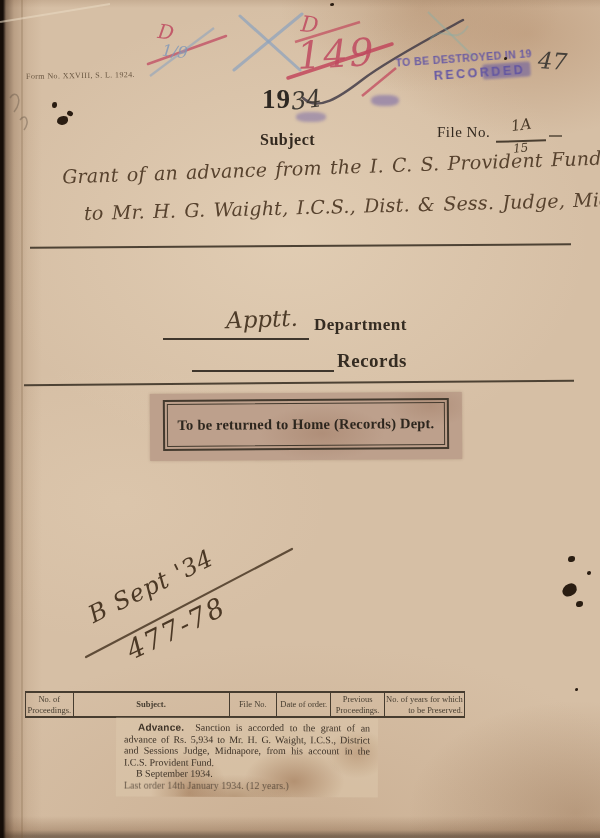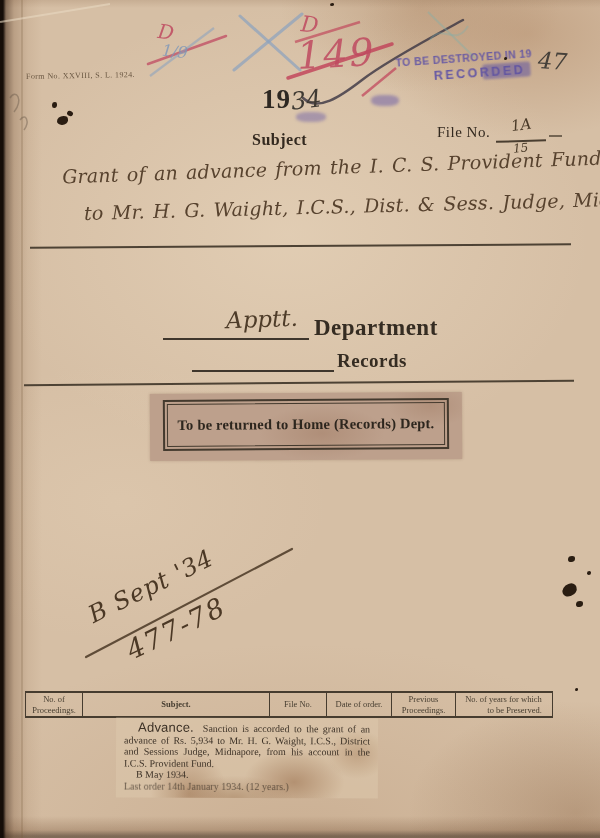--- a/index.html
+++ b/index.html
@@ -33,67 +33,67 @@
   .year-hand{left:291px;top:86px;font-size:24px;color:#3f3a33;transform:rotate(-7deg);}
   .purple-smudge{left:371px;top:95px;width:28px;height:11px;background:rgba(90,78,166,.45);border-radius:40%;filter:blur(1.5px);}
   .purple-smudge2{left:296px;top:112px;width:30px;height:10px;background:rgba(90,78,166,.4);border-radius:40%;filter:blur(1.5px);}
   
   .stamp{left:396px;top:50px;width:190px;transform:rotate(-4deg);color:#5a4ea6;font-family:"Liberation Sans",sans-serif;font-weight:bold;}
   .stamp-l1{font-size:10.5px;letter-spacing:.4px;filter:blur(.4px);opacity:.85;}
   .stamp-l2{font-size:12.5px;letter-spacing:2.5px;margin-top:3px;margin-left:28px;filter:blur(.3px);opacity:.9;position:relative;width:110px;text-align:center;}
   .recorded-smudge{position:absolute;left:58px;top:-1px;width:48px;height:15px;background:rgba(86,74,160,.55);border-radius:3px;filter:blur(1.2px);}
   .destroy-year{left:538px;top:48px;font-size:23px;color:#45403a;font-family:"DejaVu Serif",serif;transform:rotate(4deg);}
   
-  .subject-label{left:252px;top:131px;font-size:16px;font-weight:bold;color:#33291f;letter-spacing:.5px;text-align:right;}
+  .subject-label{left:260px;top:131px;font-size:16px;font-weight:bold;color:#33291f;letter-spacing:.5px;text-align:right;}
   .fileno-label{left:437px;top:124px;font-size:15px;color:#33291f;letter-spacing:.5px;}
   .fileno-line{left:496px;top:140px;width:50px;height:1.5px;background:#4a3e30;transform:rotate(-2deg);}
   .fileno-dash{left:549px;top:135px;width:13px;height:1.5px;background:#4a3e30;opacity:.7;}
   .fileno-num{left:511px;top:116px;font-size:15px;color:#4a3a28;transform:rotate(-8deg);}
   .fileno-den{left:513px;top:141px;font-size:12px;color:#4a3a28;transform:rotate(-5deg);}
   .subj1{left:62px;top:156px;font-size:19px;color:#57422e;white-space:nowrap;transform:rotate(-2deg);letter-spacing:.2px;word-spacing:2px;}
   .subj2{left:84px;top:194px;font-size:19px;color:#57422e;white-space:nowrap;transform:rotate(-1.5deg);letter-spacing:.2px;word-spacing:2px;}
   
   .rule-top{left:30px;top:245px;width:541px;height:2px;background:#4d4234;transform:rotate(-.35deg);}
   .gov-title{left:90px;top:257px;width:400px;text-align:center;font-size:29px;font-weight:bold;color:#3a322a;letter-spacing:.5px;word-spacing:7px;}
   .dept-underline{left:163px;top:338px;width:146px;height:1.5px;background:#3f362c;}
   .dept-hand{left:226px;top:306px;font-size:23px;color:#4e3c29;transform:rotate(-2deg);}
-  .dept-label{left:314px;top:315px;font-size:23px;font-weight:bold;color:#352c22;letter-spacing:.5px;}
+  .dept-label{left:314px;top:315px;font-size:17px;font-weight:bold;color:#352c22;letter-spacing:.5px;}
   .branch-underline{left:192px;top:370px;width:142px;height:1.5px;background:#3f362c;}
   .branch-label{left:337px;top:350px;font-size:19px;font-weight:bold;color:#352c22;letter-spacing:.5px;}
   .rule-mid{left:24px;top:382px;width:550px;height:2px;background:#4d4234;transform:rotate(-.45deg);}
   
   .return-label{left:150px;top:393px;width:312px;height:67px;transform:rotate(-.4deg);
     background:#bda08c;
     background-image:radial-gradient(ellipse 90px 40px at 55% 60%,rgba(150,110,85,.35),rgba(0,0,0,0) 70%),
                      radial-gradient(ellipse 60px 30px at 90% 20%,rgba(150,110,85,.3),rgba(0,0,0,0) 70%);
     box-shadow:0 0 3px rgba(90,60,40,.25);}
   .return-outer{position:absolute;left:13px;right:13px;top:6px;bottom:10px;border:2px solid #443a2e;}
   .return-inner{position:absolute;left:2px;right:2px;top:2px;bottom:2px;border:1px solid #443a2e;display:flex;align-items:center;justify-content:center;}
   .return-text{font-size:14.5px;font-weight:bold;color:#2d261e;letter-spacing:.2px;white-space:nowrap;}
   
   .note1{left:90px;top:602px;font-size:24px;color:#4b3825;transform:rotate(-26deg);transform-origin:0 50%;letter-spacing:1px;white-space:nowrap;}
   .note2{left:128px;top:636px;font-size:27px;color:#4b3825;transform:rotate(-26deg);transform-origin:0 50%;letter-spacing:2px;white-space:nowrap;}
   
   .blot{background:#2a1d12;border-radius:60% 40% 55% 45%;}
   
-  .ptable{left:25px;top:691px;width:528px;height:27px;border-top:2px solid #463c2f;border-bottom:2px solid #463c2f;border-left:1.5px solid #463c2f;border-right:1.5px solid #463c2f;display:flex;box-sizing:border-box;}
+  .ptable{left:25px;top:691px;width:440px;height:27px;border-top:2px solid #463c2f;border-bottom:2px solid #463c2f;border-left:1.5px solid #463c2f;border-right:1.5px solid #463c2f;display:flex;box-sizing:border-box;}
   .th{display:flex;align-items:center;justify-content:center;text-align:center;font-size:8.5px;line-height:1.2;color:#463d30;white-space:pre-line;box-sizing:border-box;}
   .th + .th{border-left:1.5px solid #463c2f;}
   .c0{width:56px;}.c1{width:187px;font-weight:bold;}.c2{width:57px;}.c3{width:65px;}.c4{width:64px;}.c5{width:96px;text-align:right;}
   
   .slip{left:116px;top:718px;width:262px;transform:rotate(.2deg);padding:4px 8px 6px 8px;box-sizing:border-box;
     font-size:10px;line-height:11.5px;color:#3d3227;text-align:justify;
     background:rgba(222,202,174,.5);
     background-image:
       radial-gradient(ellipse 70px 45px at 68% 80%,rgba(145,100,65,.5),rgba(0,0,0,0) 72%),
       radial-gradient(ellipse 55px 60px at 28% 95%,rgba(145,100,65,.45),rgba(0,0,0,0) 70%),
       radial-gradient(ellipse 45px 35px at 92% 45%,rgba(155,112,75,.35),rgba(0,0,0,0) 70%),
       radial-gradient(ellipse 80px 30px at 45% 100%,rgba(140,98,62,.4),rgba(0,0,0,0) 75%);}
   .slip p{margin:0;text-indent:14px;}
-  .slip-lead{font-weight:normal;font-family:"Liberation Sans",sans-serif;font-size:13px;letter-spacing:.2px;}
+  .slip-lead{font-weight:bold;font-family:"Liberation Sans",sans-serif;font-size:10px;letter-spacing:.2px;}
   .slip-line{margin:0;text-align:left;}
   .slip-line.indent{text-indent:12px;}
   .slip-line.faded{opacity:.72;filter:blur(.3px);}
   svg.scribbles{position:absolute;left:0;top:0;pointer-events:none;}
 </style>
 </head>
 <body>
 
 <div class="page">
 
@@ -182,17 +182,17 @@
     <div class="th c2">File No.</div>
     <div class="th c3">Date of order.</div>
     <div class="th c4">Previous
 Proceedings.</div>
     <div class="th c5">No. of years for which
 to be Preserved.</div>
   </div>
 
   <div class="abs slip">
     <p><span class="slip-lead">Advance.</span>&nbsp;&nbsp;<span>Sanction is accorded to the grant of an advance of Rs. 5,934 to Mr. H. G. Waight, I.C.S., District and Sessions Judge, Midnapore, from his account in the I.C.S. Provident Fund.</span></p>
-    <div class="slip-line indent">B May 1934.</div>
+    <div class="slip-line indent">B September 1934.</div>
     <div class="slip-line faded">Last order 14th January 1934.   (12 years.)</div>
   </div>
 
 </div>
 
 </body></html>

